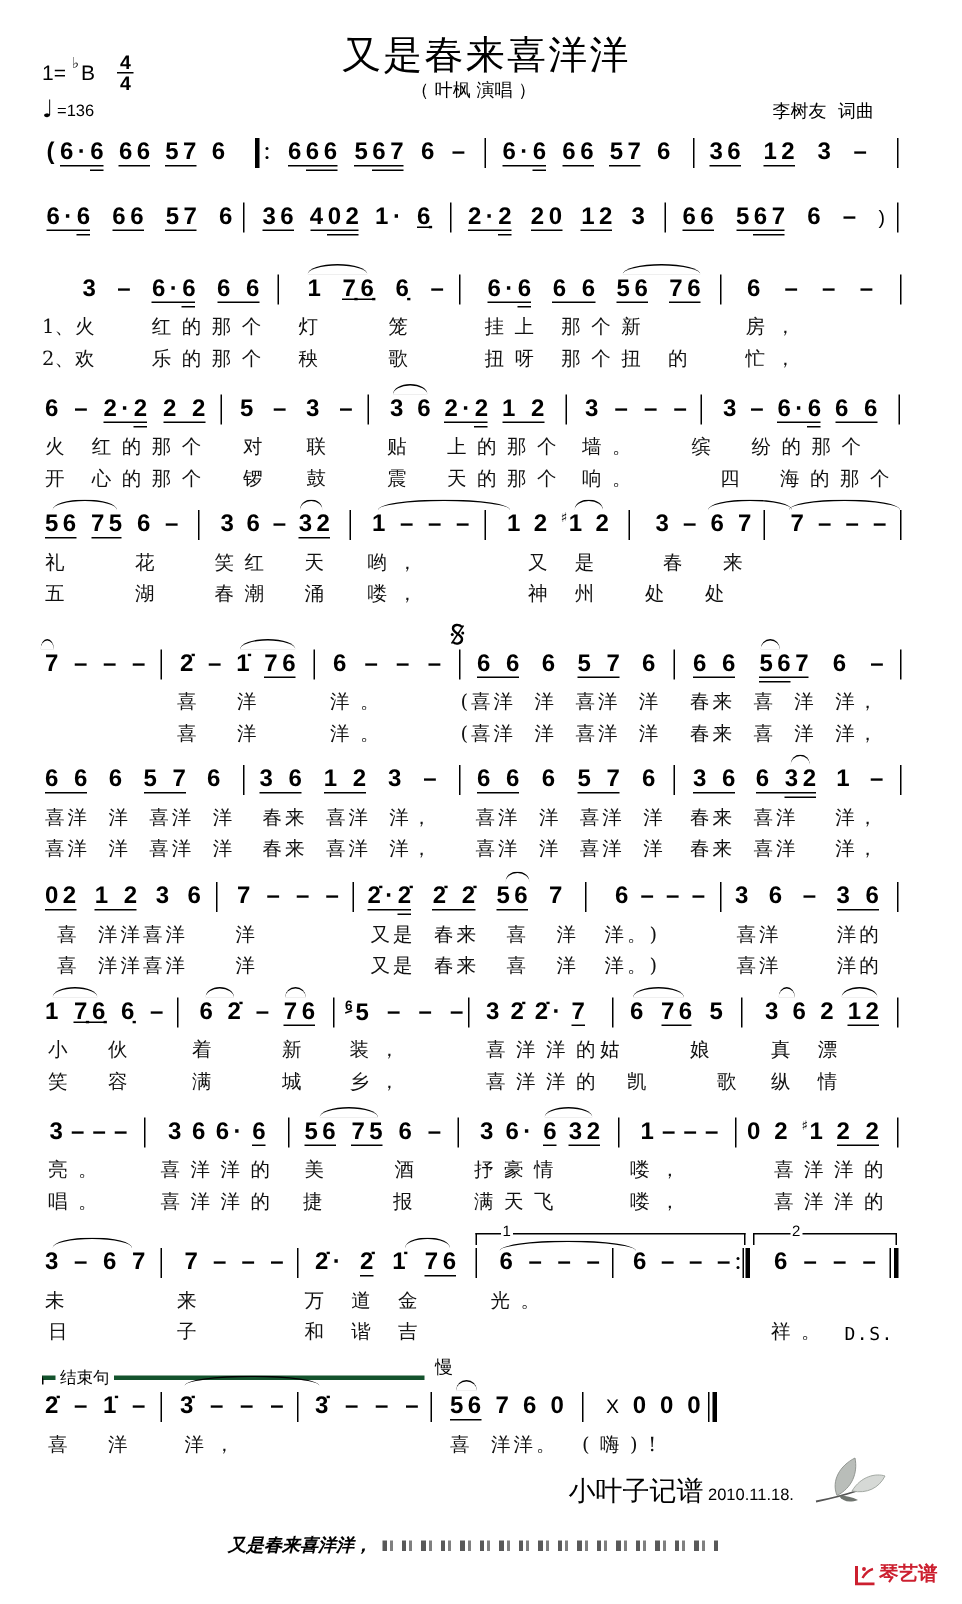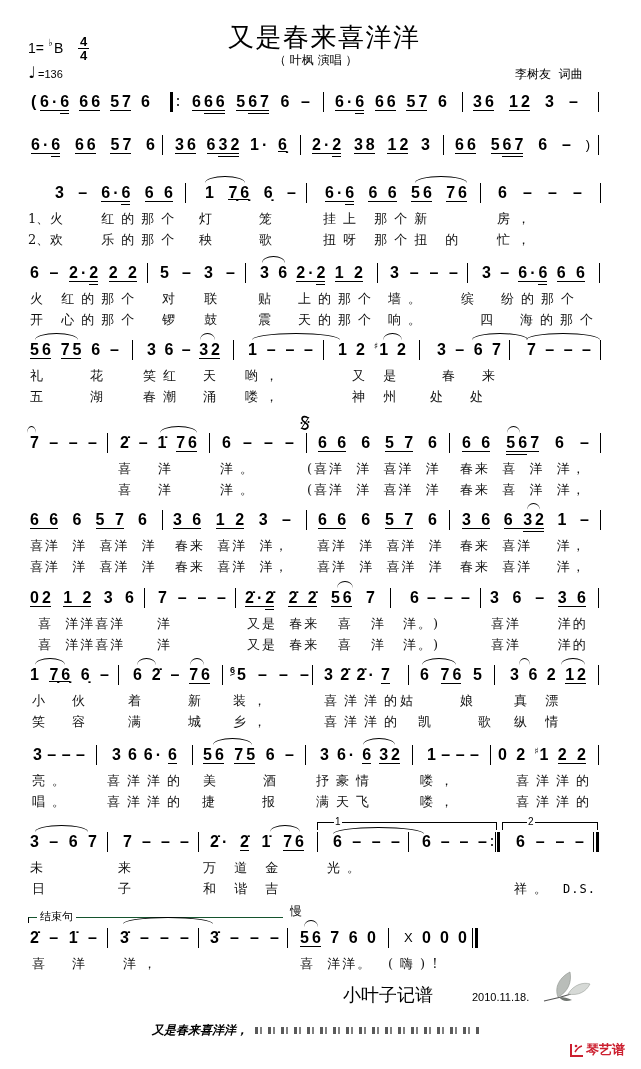--- a/index.html
+++ b/index.html
@@ -24,21 +24,21 @@
 .colon{position:absolute;top:0;width:2px;height:20px}
 .colon::before,.colon::after{content:"";position:absolute;left:0;width:2px;height:2px;background:#000;border-radius:50%}
 .colon::before{top:6px}.colon::after{top:12px}
 .ly{position:absolute;font:13px/16px "DejaVu Serif",serif;letter-spacing:7px;white-space:pre;color:#111}
 .l1{top:28px}.l2{top:49px}
 .tight{letter-spacing:2px}
 .plain{letter-spacing:0}
 .arc{position:absolute;top:-7px;height:7px;border-top:1px solid #000;border-radius:50%/100% 100% 0 0}
 .volta{position:absolute;top:-10px;height:8px;border:1px solid #000;border-bottom:none}
 .vlabel{position:absolute;top:-7px;font:10px/12px "Liberation Sans",sans-serif;background:#fff;padding:0 1px}
-.endbr{position:absolute;top:-11px;height:6px;border-top:1px solid #14532d;border-left:1px solid #000}
+.endbr{position:absolute;top:-11px;height:6px;border-top:3px solid #14532d;border-left:1px solid #000}
 .endlabel{position:absolute;left:8px;top:-8px;font:11px/14px "DejaVu Serif",serif;background:#fff;padding:0 3px}
 .ds{position:absolute;top:49px;font:12px/16px "DejaVu Sans Mono",monospace;letter-spacing:1px}
 #title{left:228px;top:22px;font:26px/30px "DejaVu Sans",sans-serif;letter-spacing:1.5px}
 #performer{left:274px;top:52px;font:12px/16px "DejaVu Sans",sans-serif;white-space:pre}
 #credits{left:515px;top:66px;font:12px/16px "DejaVu Sans",sans-serif;white-space:pre}
 .key{font:14px/16px "Liberation Sans",sans-serif}
 .ts{font:bold 13px/13px "Liberation Sans",sans-serif}
 #footer-notice{left:152px;top:1022px;font:bold 12px/16px "DejaVu Serif",serif;font-style:italic}
 #garble{left:255px;top:1027px;width:225px;height:7px;background:repeating-linear-gradient(90deg,#222 0 3px,transparent 3px 5px,#555 5px 7px,transparent 7px 13px);opacity:.75}
 #logo-text{left:586px;top:1042px;font:bold 13px/16px "DejaVu Sans",sans-serif;color:#cc1f2f}
@@ -101,28 +101,28 @@
 <div class="row" style="top:135px">
   <div class="m" style="left:31px;width:124px">
     <span class="g u dl1">6·6</span>
     <span class="g u">66</span>
     <span class="g u">57</span>
     <span class="g">6</span>
   </div>
   <span class="bar" style="left:162px"></span>
   <div class="m" style="left:175px;width:112px">
     <span class="g u">36</span>
-    <span class="g u dl2">632</span>
+    <span class="g u dl2">402</span>
     <span class="g">1·</span>
     <span class="g u ulo">6̣</span>
   </div>
   <span class="bar" style="left:300px"></span>
   <div class="m" style="left:312px;width:118px">
     <span class="g u dl1">2·2</span>
-    <span class="g u">38</span>
+    <span class="g u">20</span>
     <span class="g u">12</span>
     <span class="g">3</span>
   </div>
   <span class="bar" style="left:443px"></span>
   <div class="m" style="left:455px;width:135px">
     <span class="g u">66</span>
     <span class="g u dl2">567</span>
     <span class="g">6</span>
     <span class="g">–</span>
     <span class="g thinx">)</span>
@@ -658,21 +658,21 @@
     <span class="g">0</span>
   </div>
   <span class="bar" style="left:472px"></span>
   <span class="bar thick" style="left:475px"></span>
   <span class="ly l1" style="left:32px">喜　洋</span>
   <span class="ly l1" style="left:123px">洋，</span>
   <span class="ly l1 tight" style="left:300px">喜  洋洋。</span>
   <span class="ly l1" style="left:388px">(嗨)!</span>
 </div>
 
-<div class="abs" style="left:343px;top:984px;font:18px/22px 'DejaVu Serif',serif">小叶子记谱</div>
+<div class="abs" style="left:379px;top:984px;font:18px/22px 'DejaVu Serif',serif">小叶子记谱</div>
 <div class="abs" style="left:472px;top:990px;font:11px/14px 'Liberation Sans',sans-serif">2010.11.18.</div>
 <div class="abs" style="left:540px;top:970px;width:52px;height:36px">
   <svg width="52" height="36" viewBox="0 0 52 36">
     <path d="M4 31 C14 29 22 27 31 24" stroke="#555" fill="none" stroke-width="1.2"></path>
     <path d="M18 27 C14 17 20 7 30 2 C32 12 28 22 18 27Z" fill="#b9bdb9" stroke="#8a8f8a" stroke-width="0.6"></path>
     <path d="M28 24 C34 14 44 12 50 14 C46 22 38 26 28 24Z" fill="#d6d9d6" stroke="#9aa09a" stroke-width="0.6"></path>
     <path d="M19 27 C22 31 26 32 32 30 C28 28 24 27 19 27Z" fill="#6f746f"></path>
   </svg>
 </div>
 <div class="abs" id="footer-notice">又是春来喜洋洋，</div>

